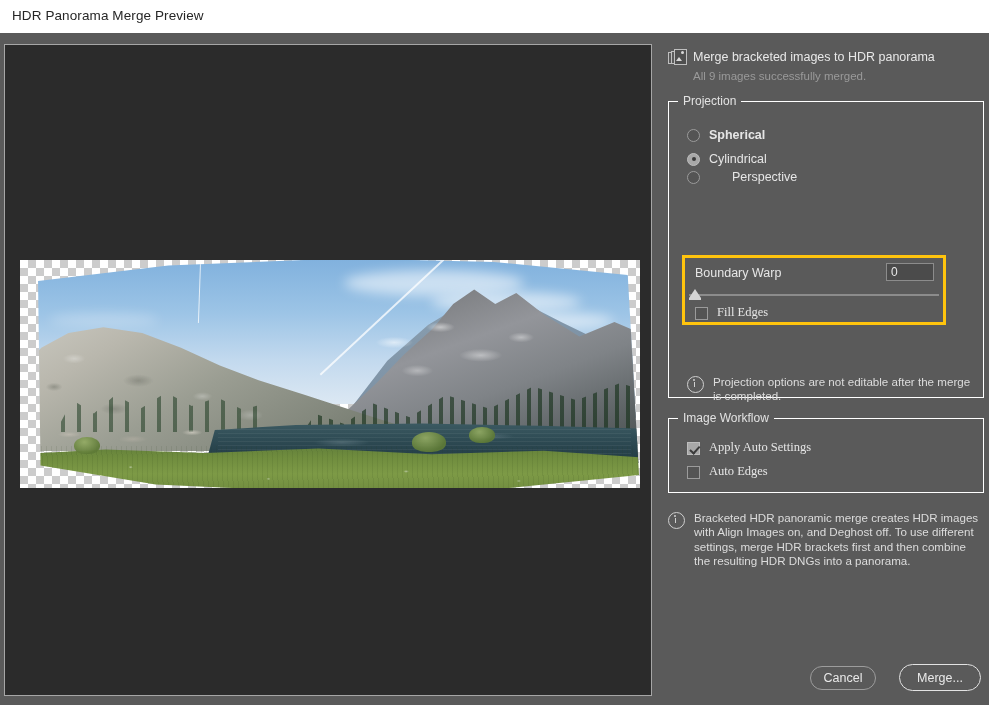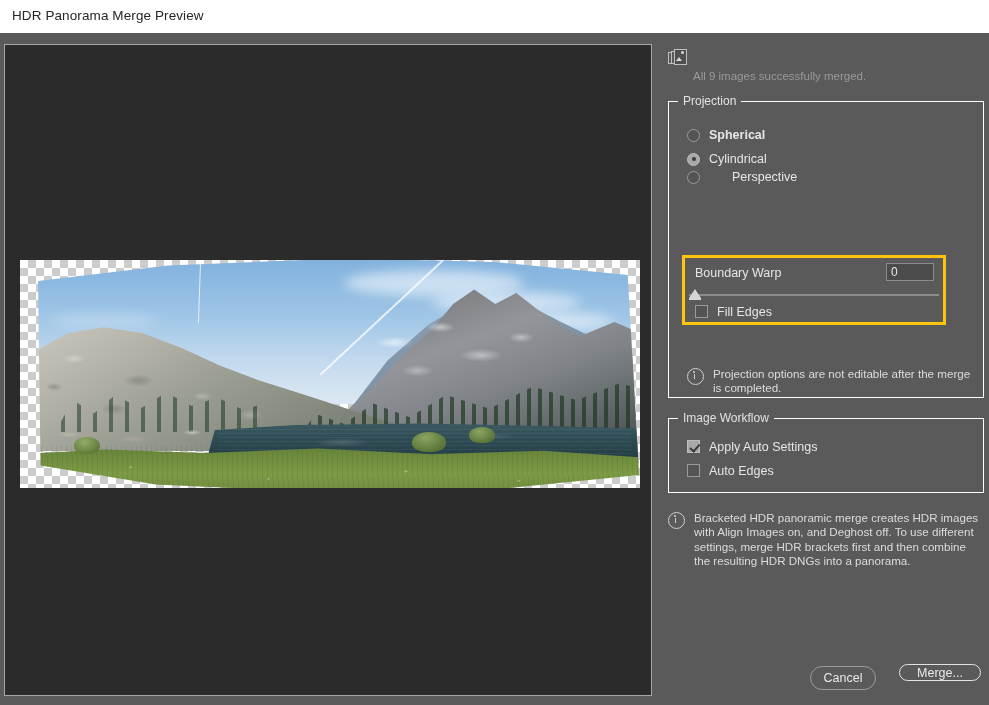--- a/index.html
+++ b/index.html
@@ -441,23 +441,24 @@
     position: absolute;
     left: -6px; top: 9px;
     width: 12px; height: 2px;
     background: #d5d5d5;
   }
 
   
   .check-row {
     position: absolute;
     display: flex;
-    align-items: flex-start;
+    align-items: flex-end;
     gap: 9px;
     cursor: default;
+    font-family: Liberation Serif, serif;
   }
   .cbox {
     width: 13px; height: 13px;
     border: 1px solid #9b9b9b;
     background: #545454;
     box-sizing: border-box;
     position: relative;
     flex: 0 0 auto;
   }
   .cbox.checked {
@@ -509,21 +510,21 @@
     width: 1.6px; height: 5px;
     background: #d0d0d0;
   }
   .info-text {
     font-size: 11.6px;
     line-height: 14.4px;
     color: #dcdcdc;
   }
   #note-projection {
     left: 18px;
-    top: 265px;
+    top: 273px;
     width: 288px;
   }
   #note-bracket {
     left: 5px;
     top: 478px;
     width: 314px;
   }
 
   
   .btn {
@@ -544,21 +545,21 @@
   #btn-cancel {
     left: 147px;
     top: 633px;
     width: 66px;
     border: 1px solid #9d9d9d;
   }
   #btn-merge {
     left: 236px;
     top: 631px;
     width: 82px;
-    height: 17px;
+    height: 27px;
     border-radius: 14px;
     border: 1.5px solid #e3e3e3;
   }
 </style>
 </head>
 <body>
 
 <div id="app">
 
   <div id="titlebar">
@@ -607,20 +608,21 @@
 
       <div class="panel-head">
         <div class="row1">
           <span class="stack-icon">
             <i class="s1"></i>
               <i class="s2"></i>
               <i class="s3"></i>
               <u class="mt"></u>
               <u class="sun"></u>
           </span>
+          <span class="head-title">Merge bracketed images to HDR panorama</span>
         </div>
         <div class="head-sub">All 9 images successfully merged.</div>
       </div>
 
       <div class="groupbox" id="gb-projection">
         <span class="gb-legend">Projection</span>
 
         <div class="radio-row" style="top:26px;font-weight:bold;">
           <span class="radio"></span>
           <span class="radio-label">Spherical</span>

